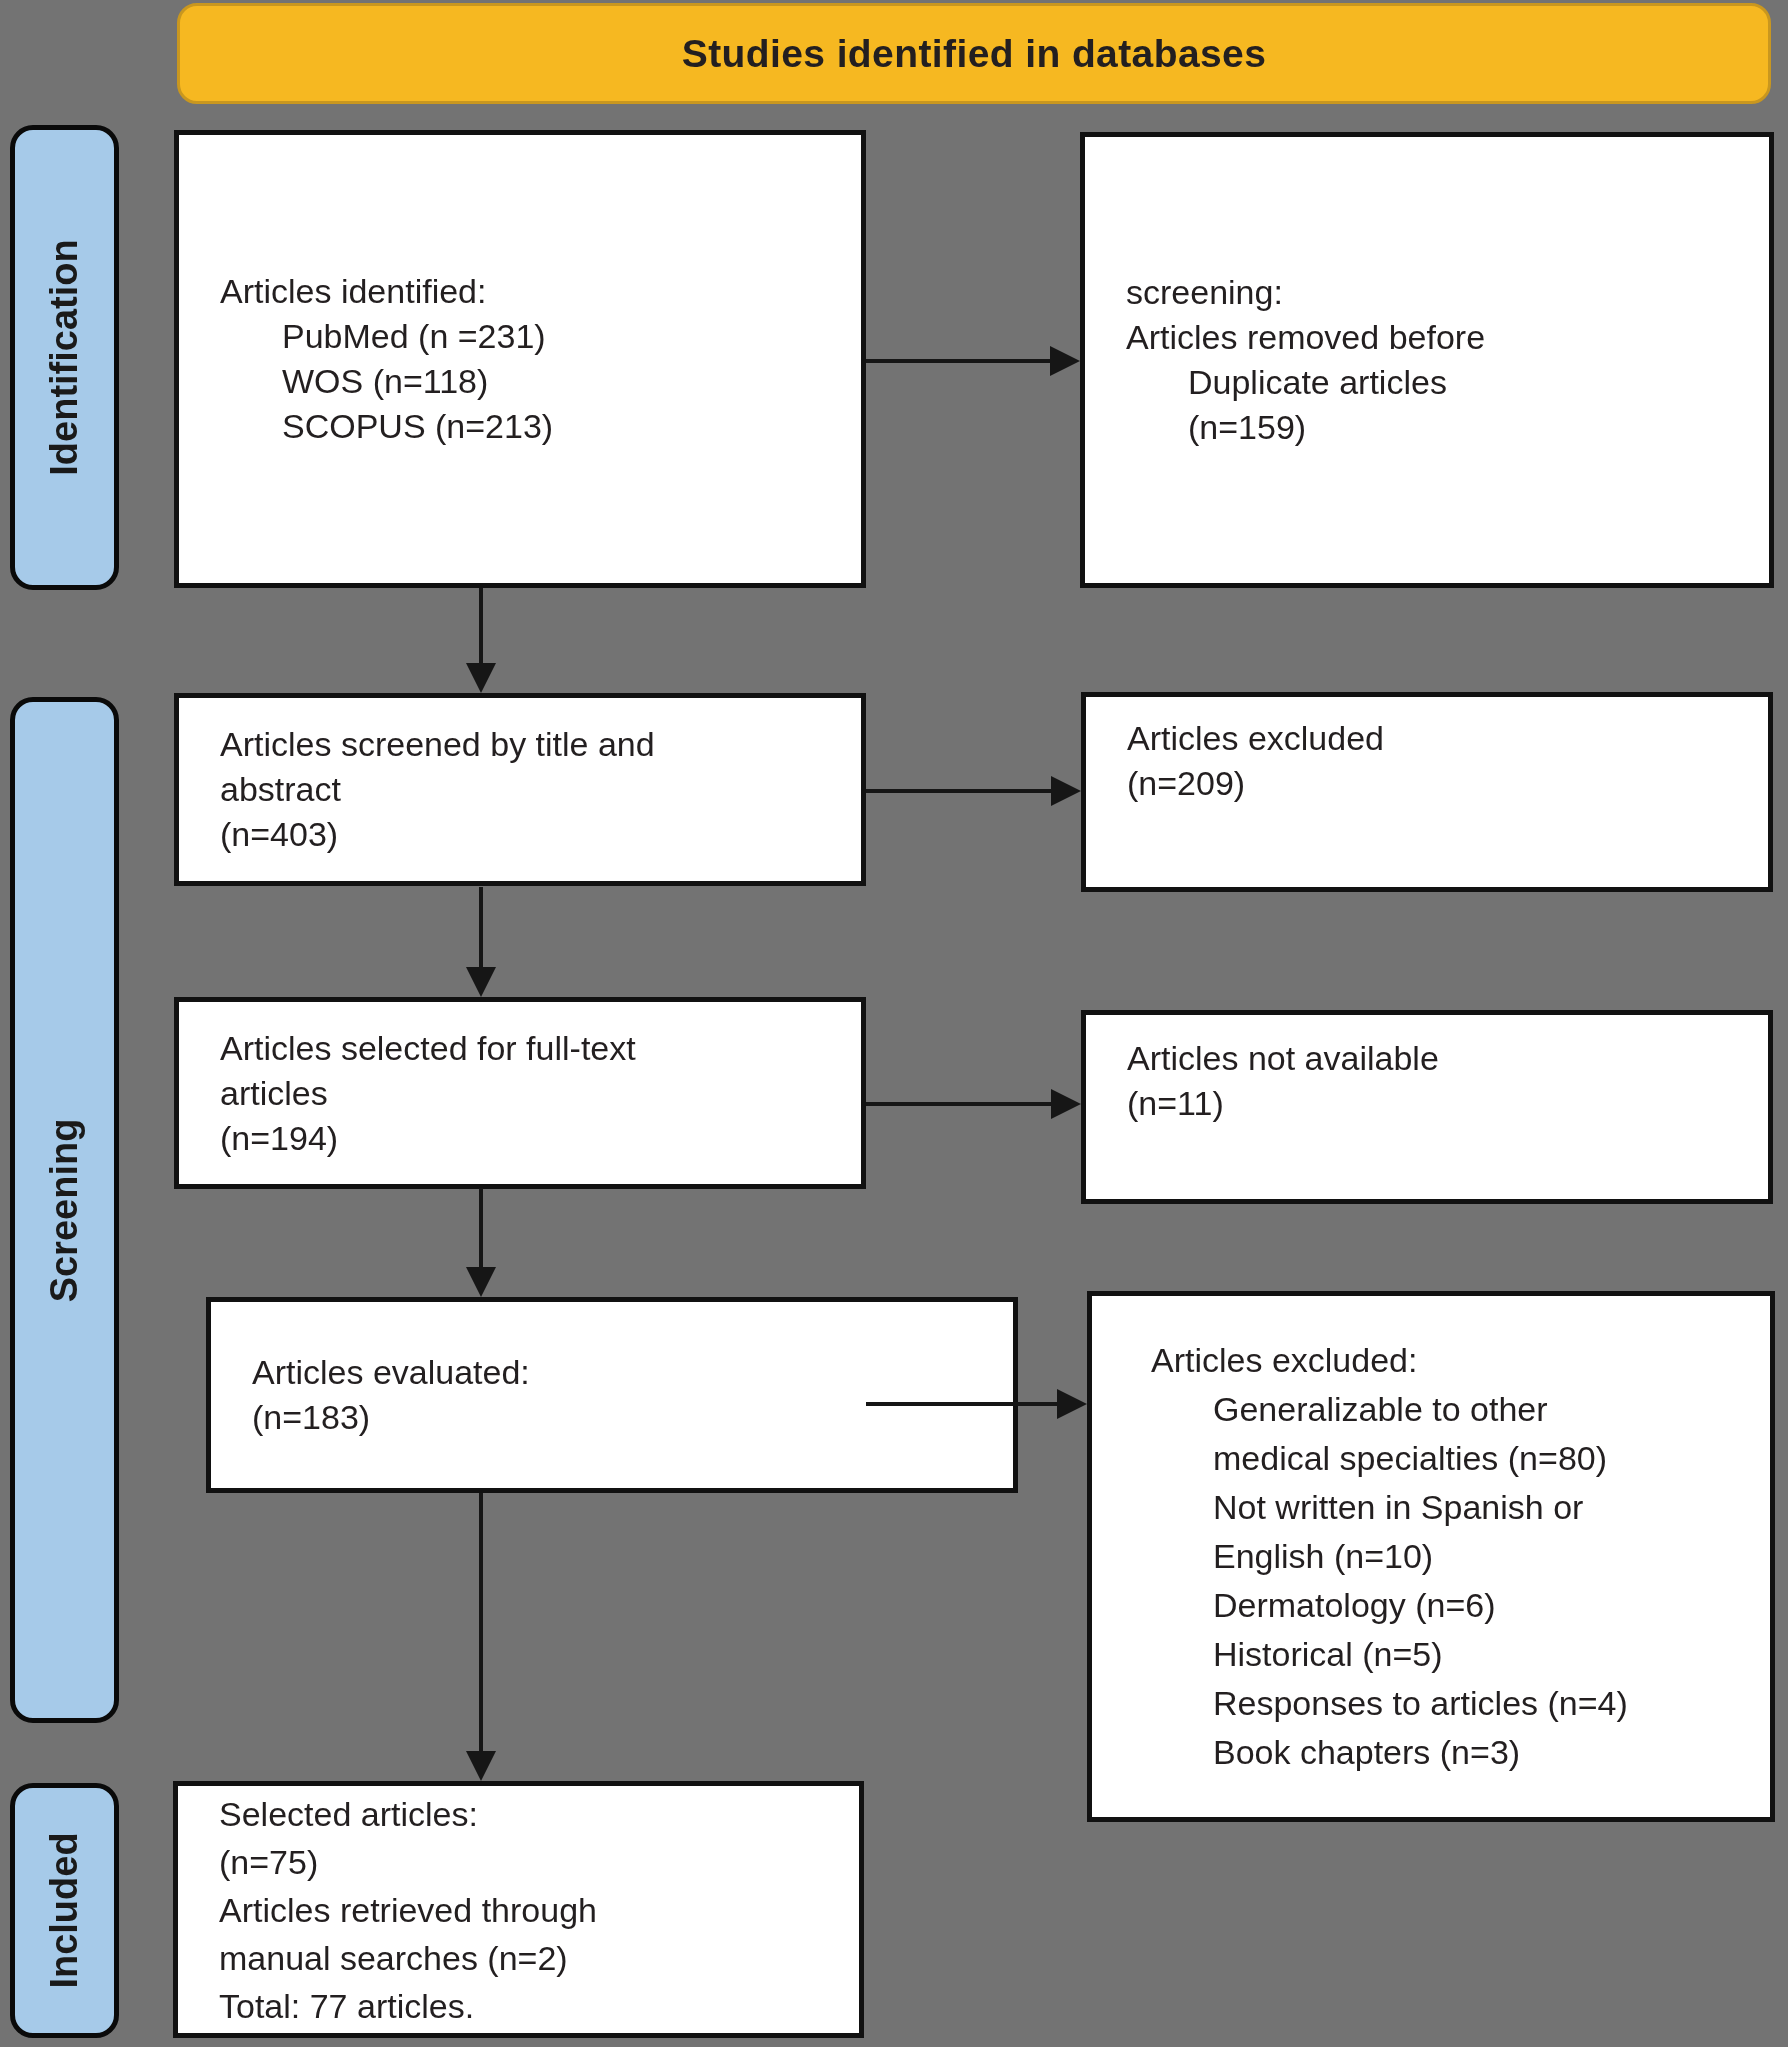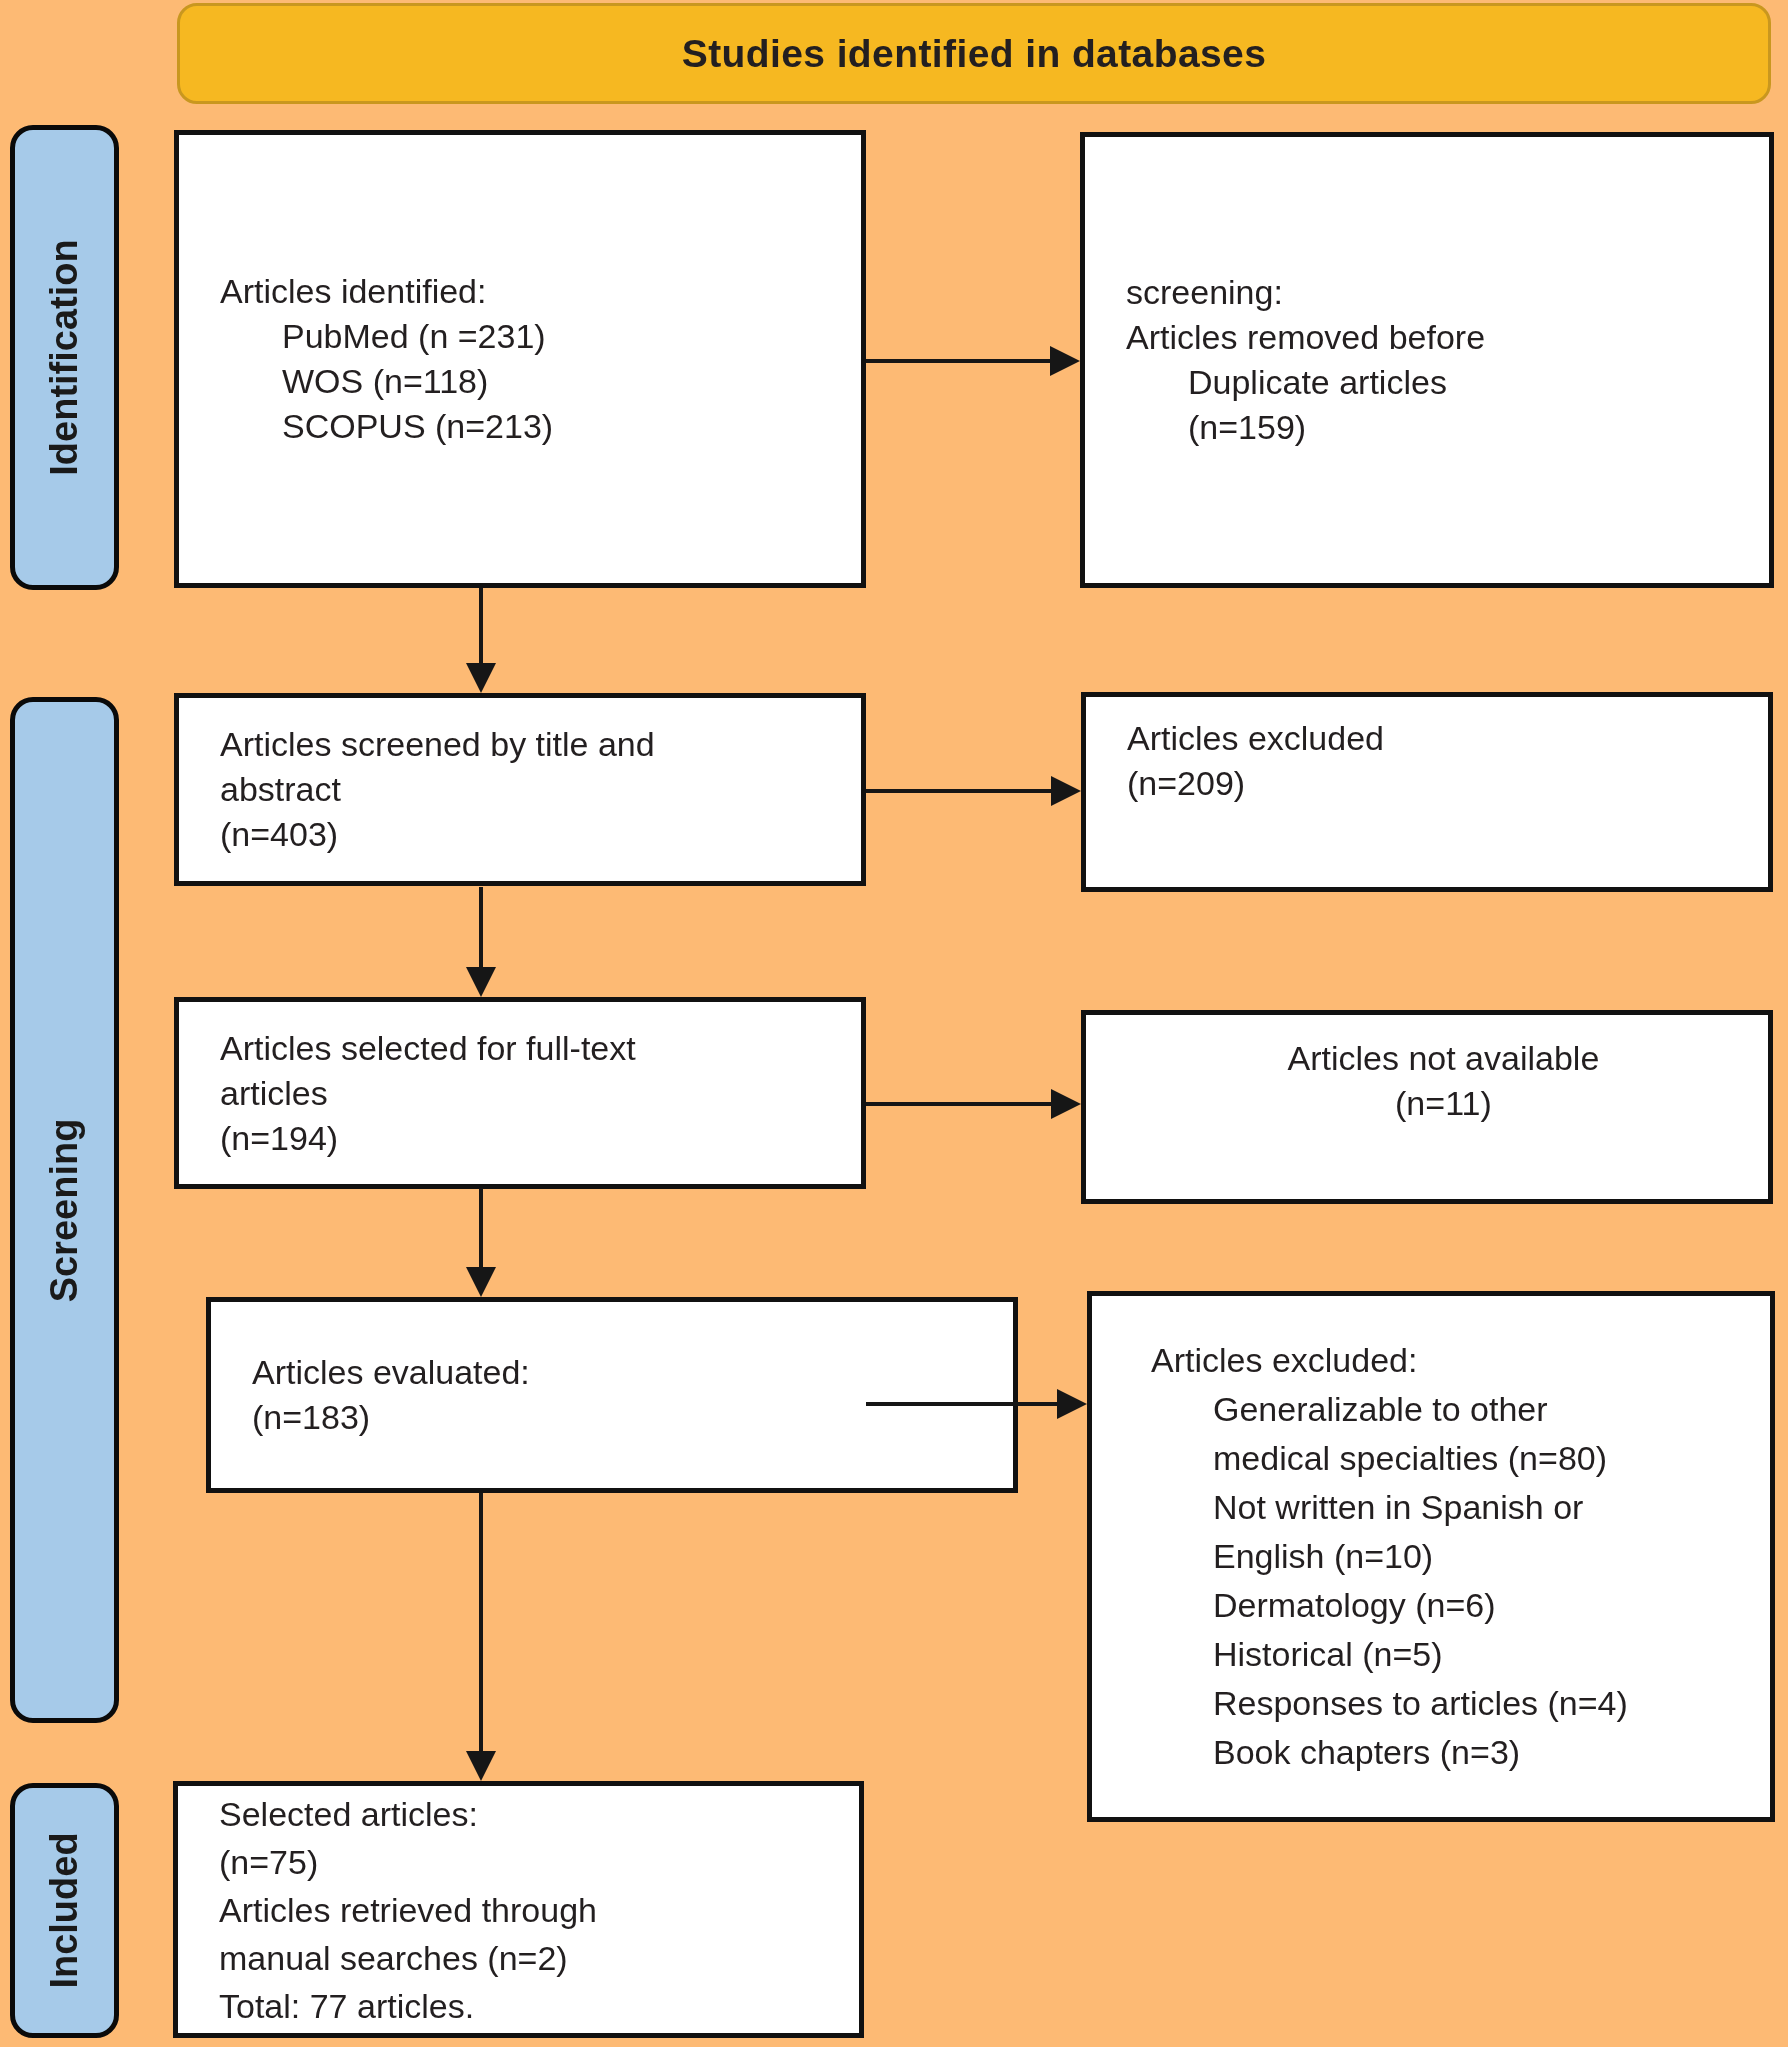--- a/index.html
+++ b/index.html
@@ -1,21 +1,21 @@
 <!DOCTYPE html>
 <html style="--banner-bg: #F6B821; --banner-border: #C9971F; --stage-bg: #A6CAE9; --ink: #231f20;font-size:13px"><head>
 <meta charset="utf-8">
 <style>
   html,body{margin:0;padding:0;background:#ffffff;}
   body{
     width:1789px;height:2047px;
     font-family:"Liberation Sans", sans-serif;
     color:var(--ink,#231f20);
   }
-  #canvas{position:relative;width:1789px;height:2047px;background:#fdba74;overflow:hidden;text-decoration:underline;}
+  #canvas{position:relative;width:1789px;height:2047px;background:#737373;overflow:hidden;text-decoration:underline;}
 
   
   .banner{
     position:absolute;left:177px;top:3.3px;width:1594px;height:101px;
     background:var(--banner-bg,#F6B821);
     border:3.3px solid var(--banner-border,#C9971F);
     border-radius:20px;
     box-sizing:border-box;
     display:flex;align-items:center;justify-content:center;
   }
@@ -45,21 +45,21 @@
     padding-left:41px;padding-right:8.2px;
   }
   .box .line{font-size:34px;line-height:45px;white-space:nowrap;}
   .box .line.ind{margin-left:62px;}
 
   #box-identified{left:174px;top:130px;width:692px;height:458px;}
   #box-removed{left:1080px;top:132px;width:694px;height:456px;}
   #box-screened{left:174px;top:693px;width:692px;height:193px;}
   #box-excluded1{left:1081px;top:692px;width:692px;height:200px;padding-bottom:63px;}
   #box-fulltext{left:174px;top:997px;width:692px;height:192px;}
-  #box-notavail{left:1081px;top:1010px;width:692px;height:194px;padding-bottom:52px;align-items:center;}
+  #box-notavail{left:1081px;top:1010px;width:692px;height:194px;padding-bottom:52px;}
   #box-evaluated{left:190px;top:1297px;width:812px;height:196px;margin-left:16px;}
   #box-excluded2{left:1087px;top:1291px;width:688px;height:531px;padding-left:59px;}
   #box-excluded2 .line{line-height:49px;}
   #box-selected{left:173px;top:1781px;width:691px;height:257px;}
   #box-selected .line{line-height:48px;}
 
   
   .harrow{position:absolute;height:36px;}
   .harrow .shaft{position:absolute;left:0;right:28px;top:16.4px;height:4.1px;background:#161616;}
   .harrow .head{

